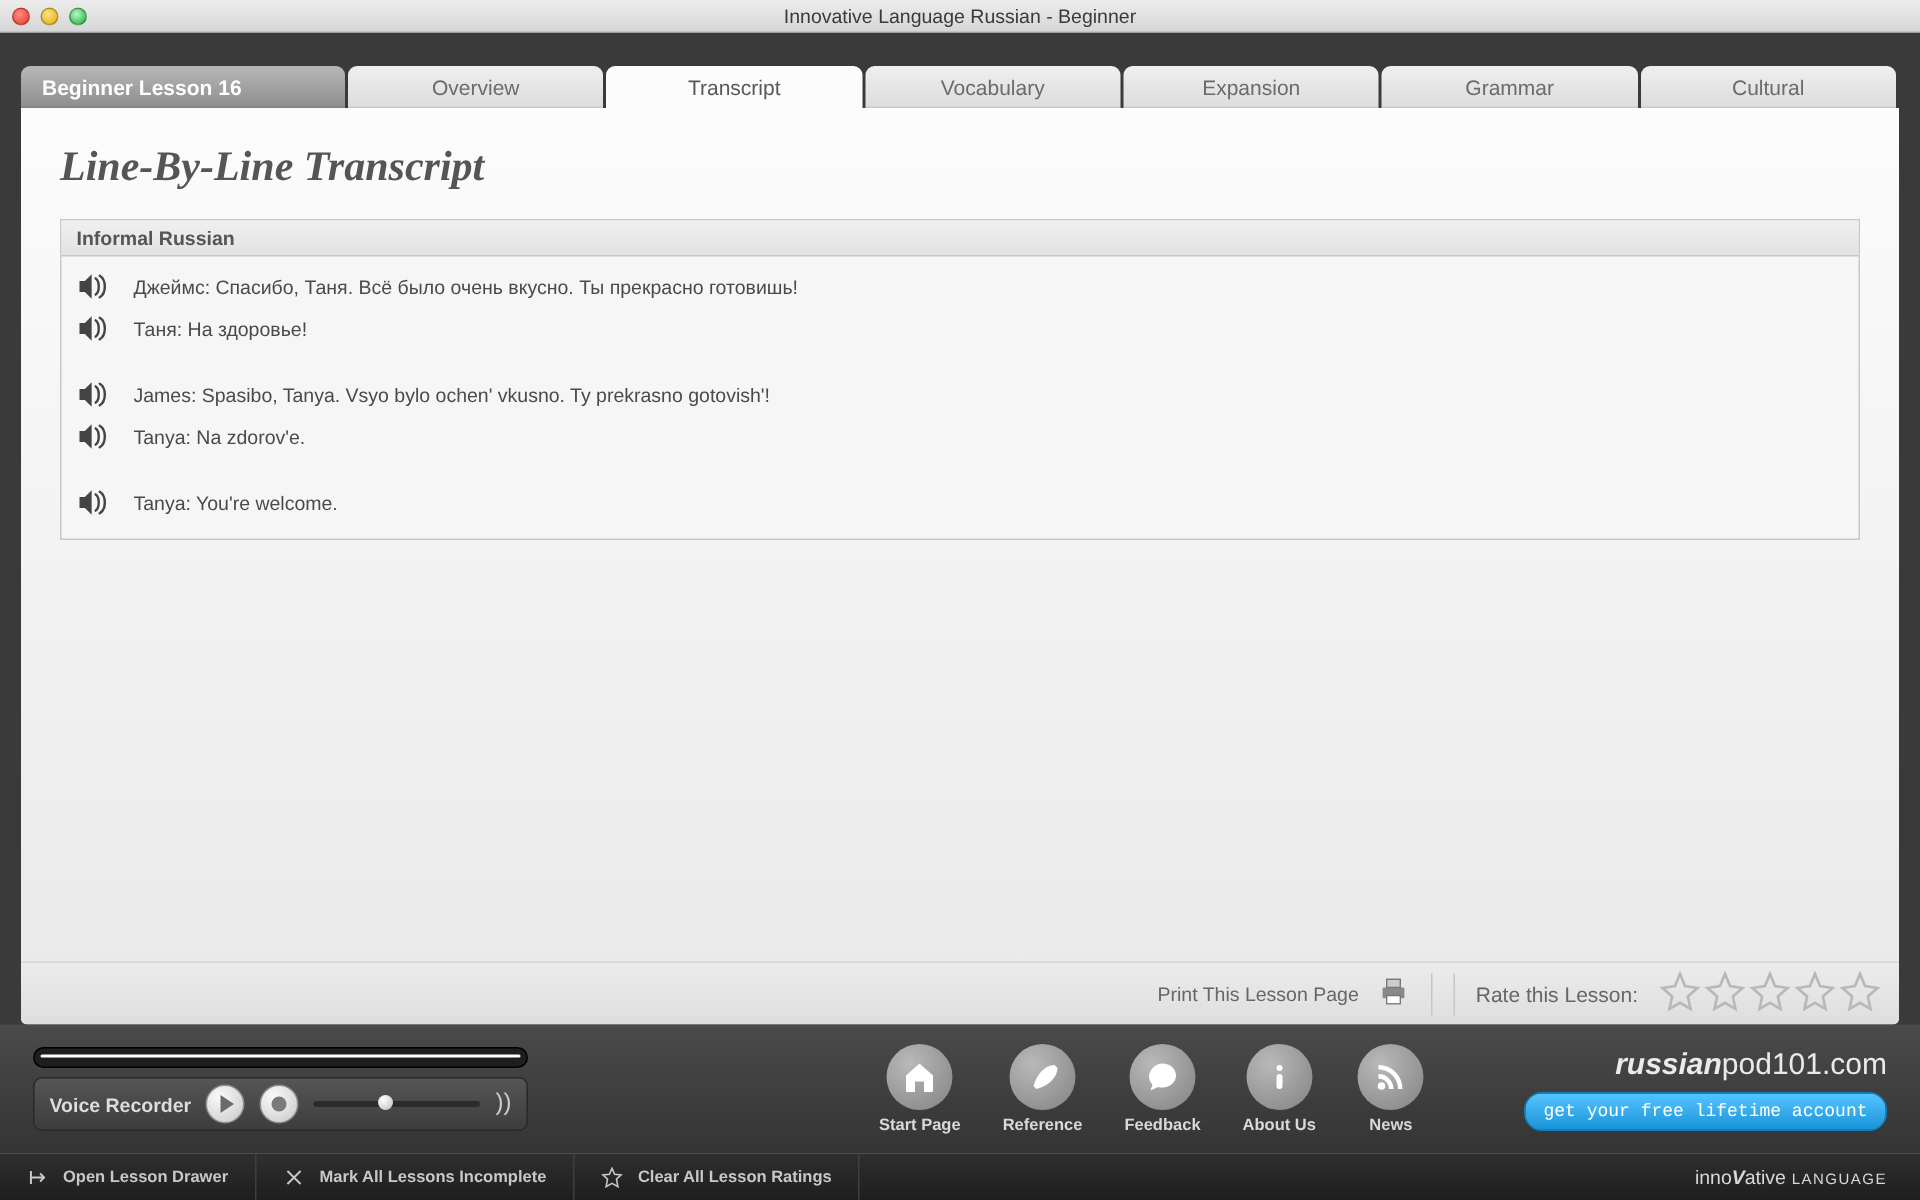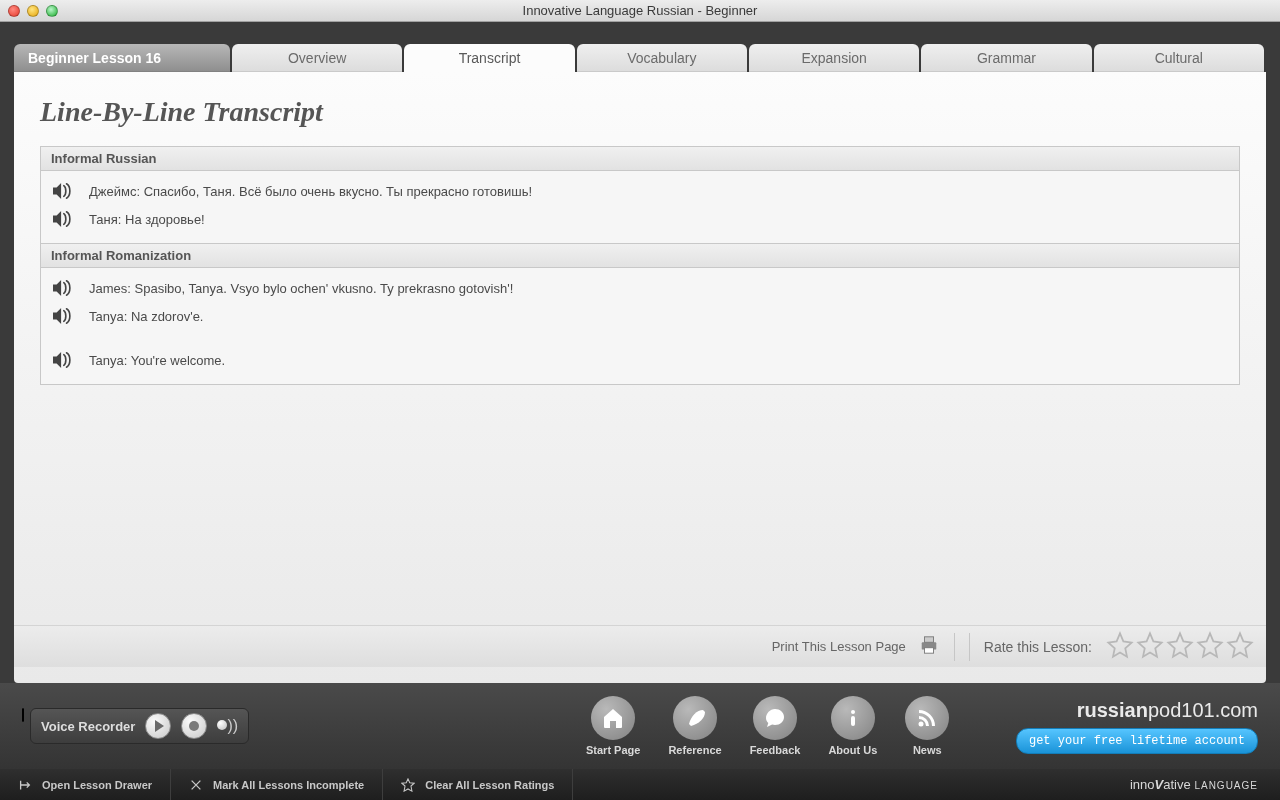--- a/index.html
+++ b/index.html
@@ -75,21 +75,21 @@
   background: #fcfcfc;
   color: #595959;
   box-shadow: none;
 }
 
 
 .content-panel {
   background: linear-gradient(#fcfcfc, #e9e9e9);
   flex: 1;
   border-radius: 0 0 4px 4px;
-  padding: 14px 26px 16px 26px;
+  padding: 14px 26px 0 26px;
   display: flex;
   flex-direction: column;
   overflow: hidden;
 }
 .page-title {
   font-family: Georgia, "Times New Roman", serif;
   font-style: italic;
   font-size: 28px;
   color: #555;
   margin: 10px 0 18px 0;
@@ -158,22 +158,23 @@
   height: 86px;
   margin: 0 -14px;
   display: flex;
   align-items: center;
   padding: 0 22px;
   gap: 24px;
 }
 .recorder {
   width: 330px;
   display: flex;
-  flex-direction: row;
+  flex-direction: column;
   gap: 6px;
+  justify-content: center;
 }
 .recorder-progress {
   height: 14px;
   border-radius: 8px;
   background: #1e1e1e;
   border: 1px solid #000;
   position: relative;
 }
 .recorder-progress::after {
   content: "";
@@ -222,21 +223,21 @@
 .dock-circle {
   width: 44px; height: 44px; border-radius: 50%;
   background: radial-gradient(circle at 35% 30%, #b9b9b9, #828282);
   display: flex; align-items: center; justify-content: center;
 }
 .dock-circle svg { width: 24px; height: 24px; fill: #fff; }
 .dock-caption { color: #d9d9d9; font-size: 11px; font-weight: bold; }
 
 .dock-right { margin-left: auto; display: flex; flex-direction: column; align-items: flex-end; gap: 6px; }
 .brand-link { color: #eaeaea; font-size: 20px; }
-.brand-link b { font-weight: bold; }
+.brand-link b { font-weight: bold; font-style: italic; }
 .cta-pill {
   background: linear-gradient(#56c5ff, #1a93d8);
   color: #fff; font-size: 12px;
   padding: 5px 12px; border-radius: 12px;
   border: 1px solid #137db8;
   cursor: pointer;
   font-family: Liberation Mono, monospace;
 }
 
 
@@ -303,21 +304,20 @@
           <div class="speaker-btn">
             <svg viewBox="0 0 24 20">
                 <path d="M2 6h4l5-5v18l-5-5H2z" fill="#444"></path>
                 <path d="M14 4c3 2 3 10 0 12M17 2c5 3 5 13 0 16" stroke="#444" stroke-width="1.8" fill="none" stroke-linecap="round"></path>
               </svg>
           </div>
           <span class="line-text">Таня: На здоровье!</span>
         </div>
       </div>
 
-      <div class="section-header">Informal Romanization</div>
       <div class="section-body">
         <div class="line">
           <div class="speaker-btn">
             <svg viewBox="0 0 24 20">
                 <path d="M2 6h4l5-5v18l-5-5H2z" fill="#444"></path>
                 <path d="M14 4c3 2 3 10 0 12M17 2c5 3 5 13 0 16" stroke="#444" stroke-width="1.8" fill="none" stroke-linecap="round"></path>
               </svg>
           </div>
           <span class="line-text">James: Spasibo, Tanya. Vsyo bylo ochen' vkusno. Ty prekrasno gotovish'!</span>
         </div>

